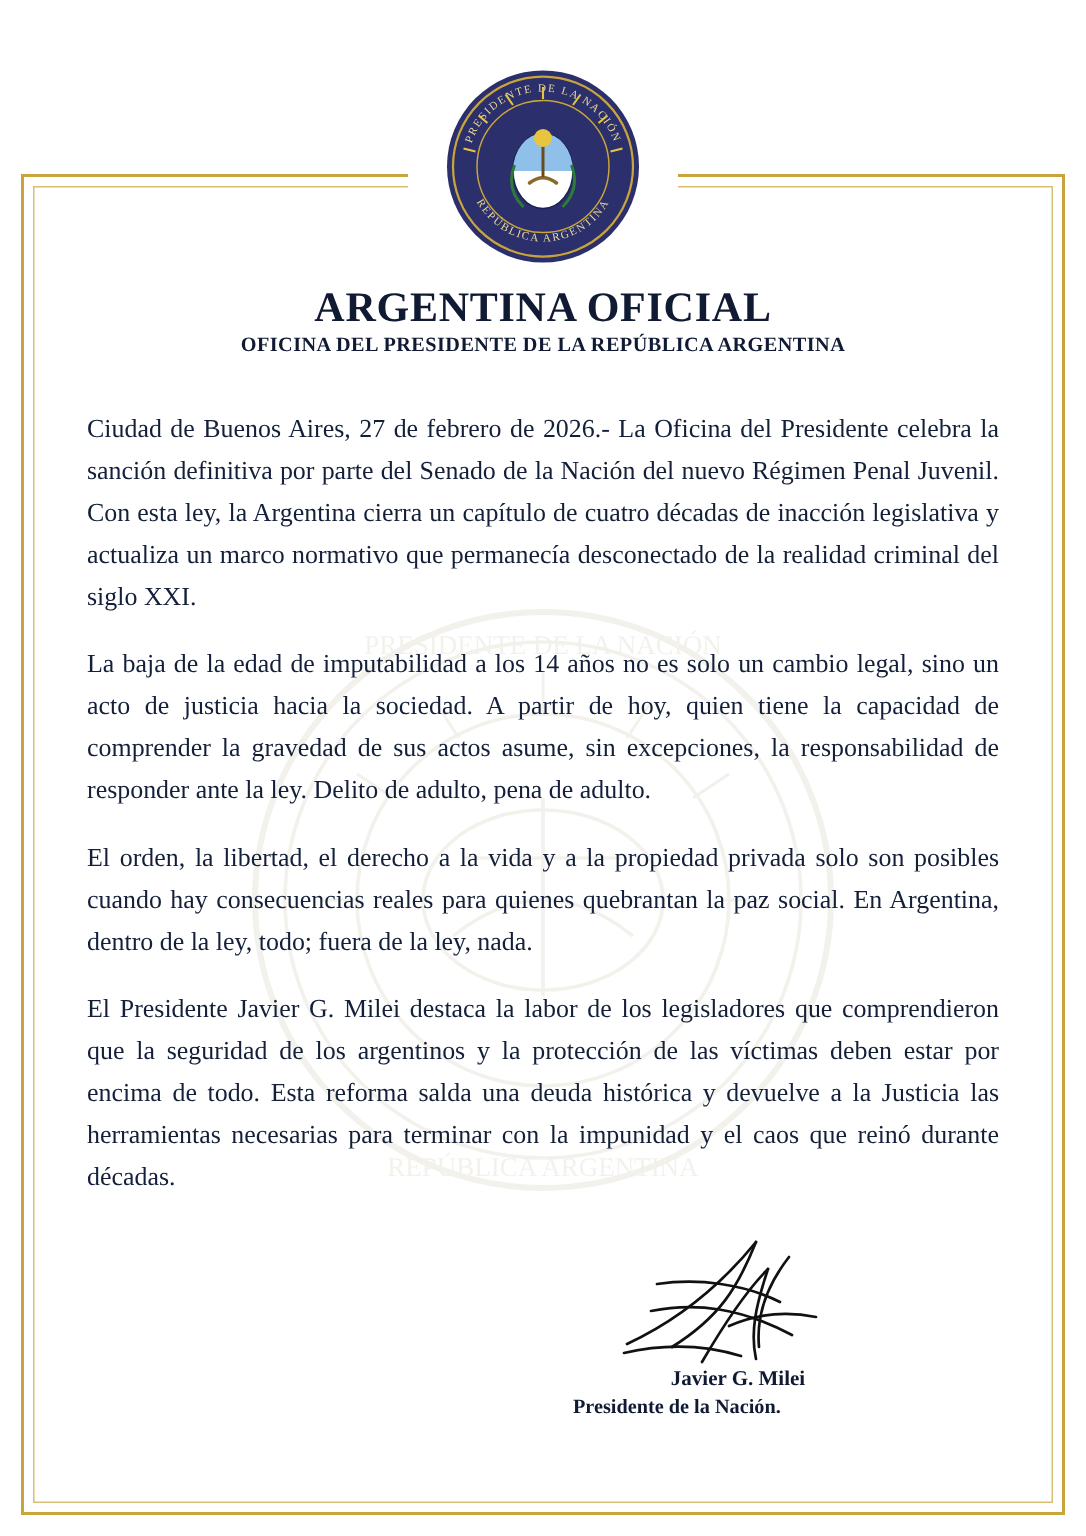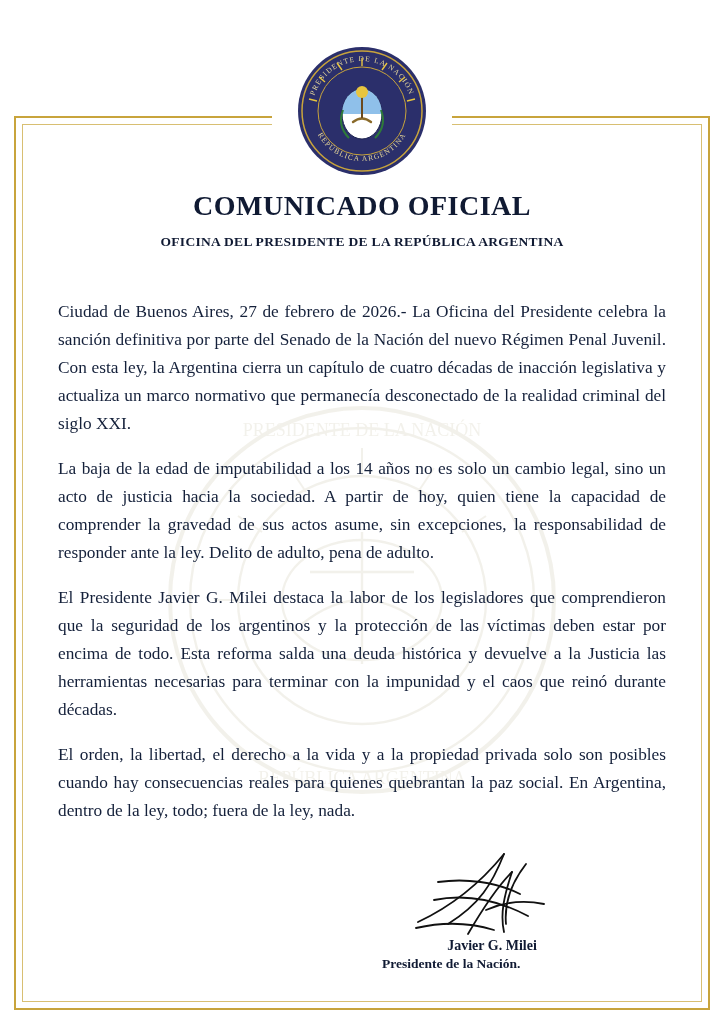--- a/index.html
+++ b/index.html
@@ -90,26 +90,25 @@
     font-weight: bold;
     letter-spacing: 0.5px;
     margin-top: 40px;
     color: #101a33;
   }
   .subtitle {
     text-align: center;
     font-size: 13.5px;
     font-weight: bold;
     letter-spacing: 0.3px;
-    margin-top: 12px;
     color: #101a33;
   }
 
   .body-text {
-    margin-top: 48px;
+    margin-top: 34px;
   }
   .para {
     font-size: 17.3px;
     line-height: 1.62;
     text-align: justify;
     text-justify: inter-word;
     margin: 0 0 17px 0;
     color: #14203a;
   }
 
@@ -207,28 +206,28 @@
     <path d="M65 72 L65 50" stroke="#6b4a1e" stroke-width="2"></path>
     <path d="M65 50 l-4 -5 l8 0 z" fill="#6b4a1e"></path>
 
     <path d="M46 64 q-6 16 6 28" fill="none" stroke="#2e7a3a" stroke-width="2"></path>
     <path d="M84 64 q6 16 -6 28" fill="none" stroke="#2e7a3a" stroke-width="2"></path>
 
     <circle cx="65" cy="46" r="6" fill="#e8c53f"></circle>
   </svg>
 
   <div class="content">
-    <div class="title">COMUNICADO OFICIAL</div>
+    <div class="title">ARGENTINA OFICIAL</div>
     <div class="subtitle">OFICINA DEL PRESIDENTE DE LA REPÚBLICA ARGENTINA</div>
 
     <div class="body-text">
       <p class="para">Ciudad de Buenos Aires, 27 de febrero de 2026.- La Oficina del Presidente celebra la sanción definitiva por parte del Senado de la Nación del nuevo Régimen Penal Juvenil. Con esta ley, la Argentina cierra un capítulo de cuatro décadas de inacción legislativa y actualiza un marco normativo que permanecía desconectado de la realidad criminal del siglo XXI.</p>
       <p class="para">La baja de la edad de imputabilidad a los 14 años no es solo un cambio legal, sino un acto de justicia hacia la sociedad. A partir de hoy, quien tiene la capacidad de comprender la gravedad de sus actos asume, sin excepciones, la responsabilidad de responder ante la ley. Delito de adulto, pena de adulto.</p>
+      <p class="para">El orden, la libertad, el derecho a la vida y a la propiedad privada solo son posibles cuando hay consecuencias reales para quienes quebrantan la paz social. En Argentina, dentro de la ley, todo; fuera de la ley, nada.</p>
       <p class="para">El Presidente Javier G. Milei destaca la labor de los legisladores que comprendieron que la seguridad de los argentinos y la protección de las víctimas deben estar por encima de todo. Esta reforma salda una deuda histórica y devuelve a la Justicia las herramientas necesarias para terminar con la impunidad y el caos que reinó durante décadas.</p>
-      <p class="para">El orden, la libertad, el derecho a la vida y a la propiedad privada solo son posibles cuando hay consecuencias reales para quienes quebrantan la paz social. En Argentina, dentro de la ley, todo; fuera de la ley, nada.</p>
     </div>
 
     <div class="signature-block">
       <svg class="sig-svg" width="200" height="110" viewBox="0 0 200 110" aria-hidden="true">
         <g fill="none" stroke="#111111" stroke-width="1.8" stroke-linecap="round">
           <path d="M10 84 C40 70, 70 48, 96 16"></path>
           <path d="M96 16 C84 46, 72 66, 40 86"></path>
           <path d="M26 62 C56 56, 86 60, 120 78"></path>
           <path d="M60 96 C74 72, 88 50, 104 34"></path>
           <path d="M104 34 C96 58, 92 76, 96 94"></path>

